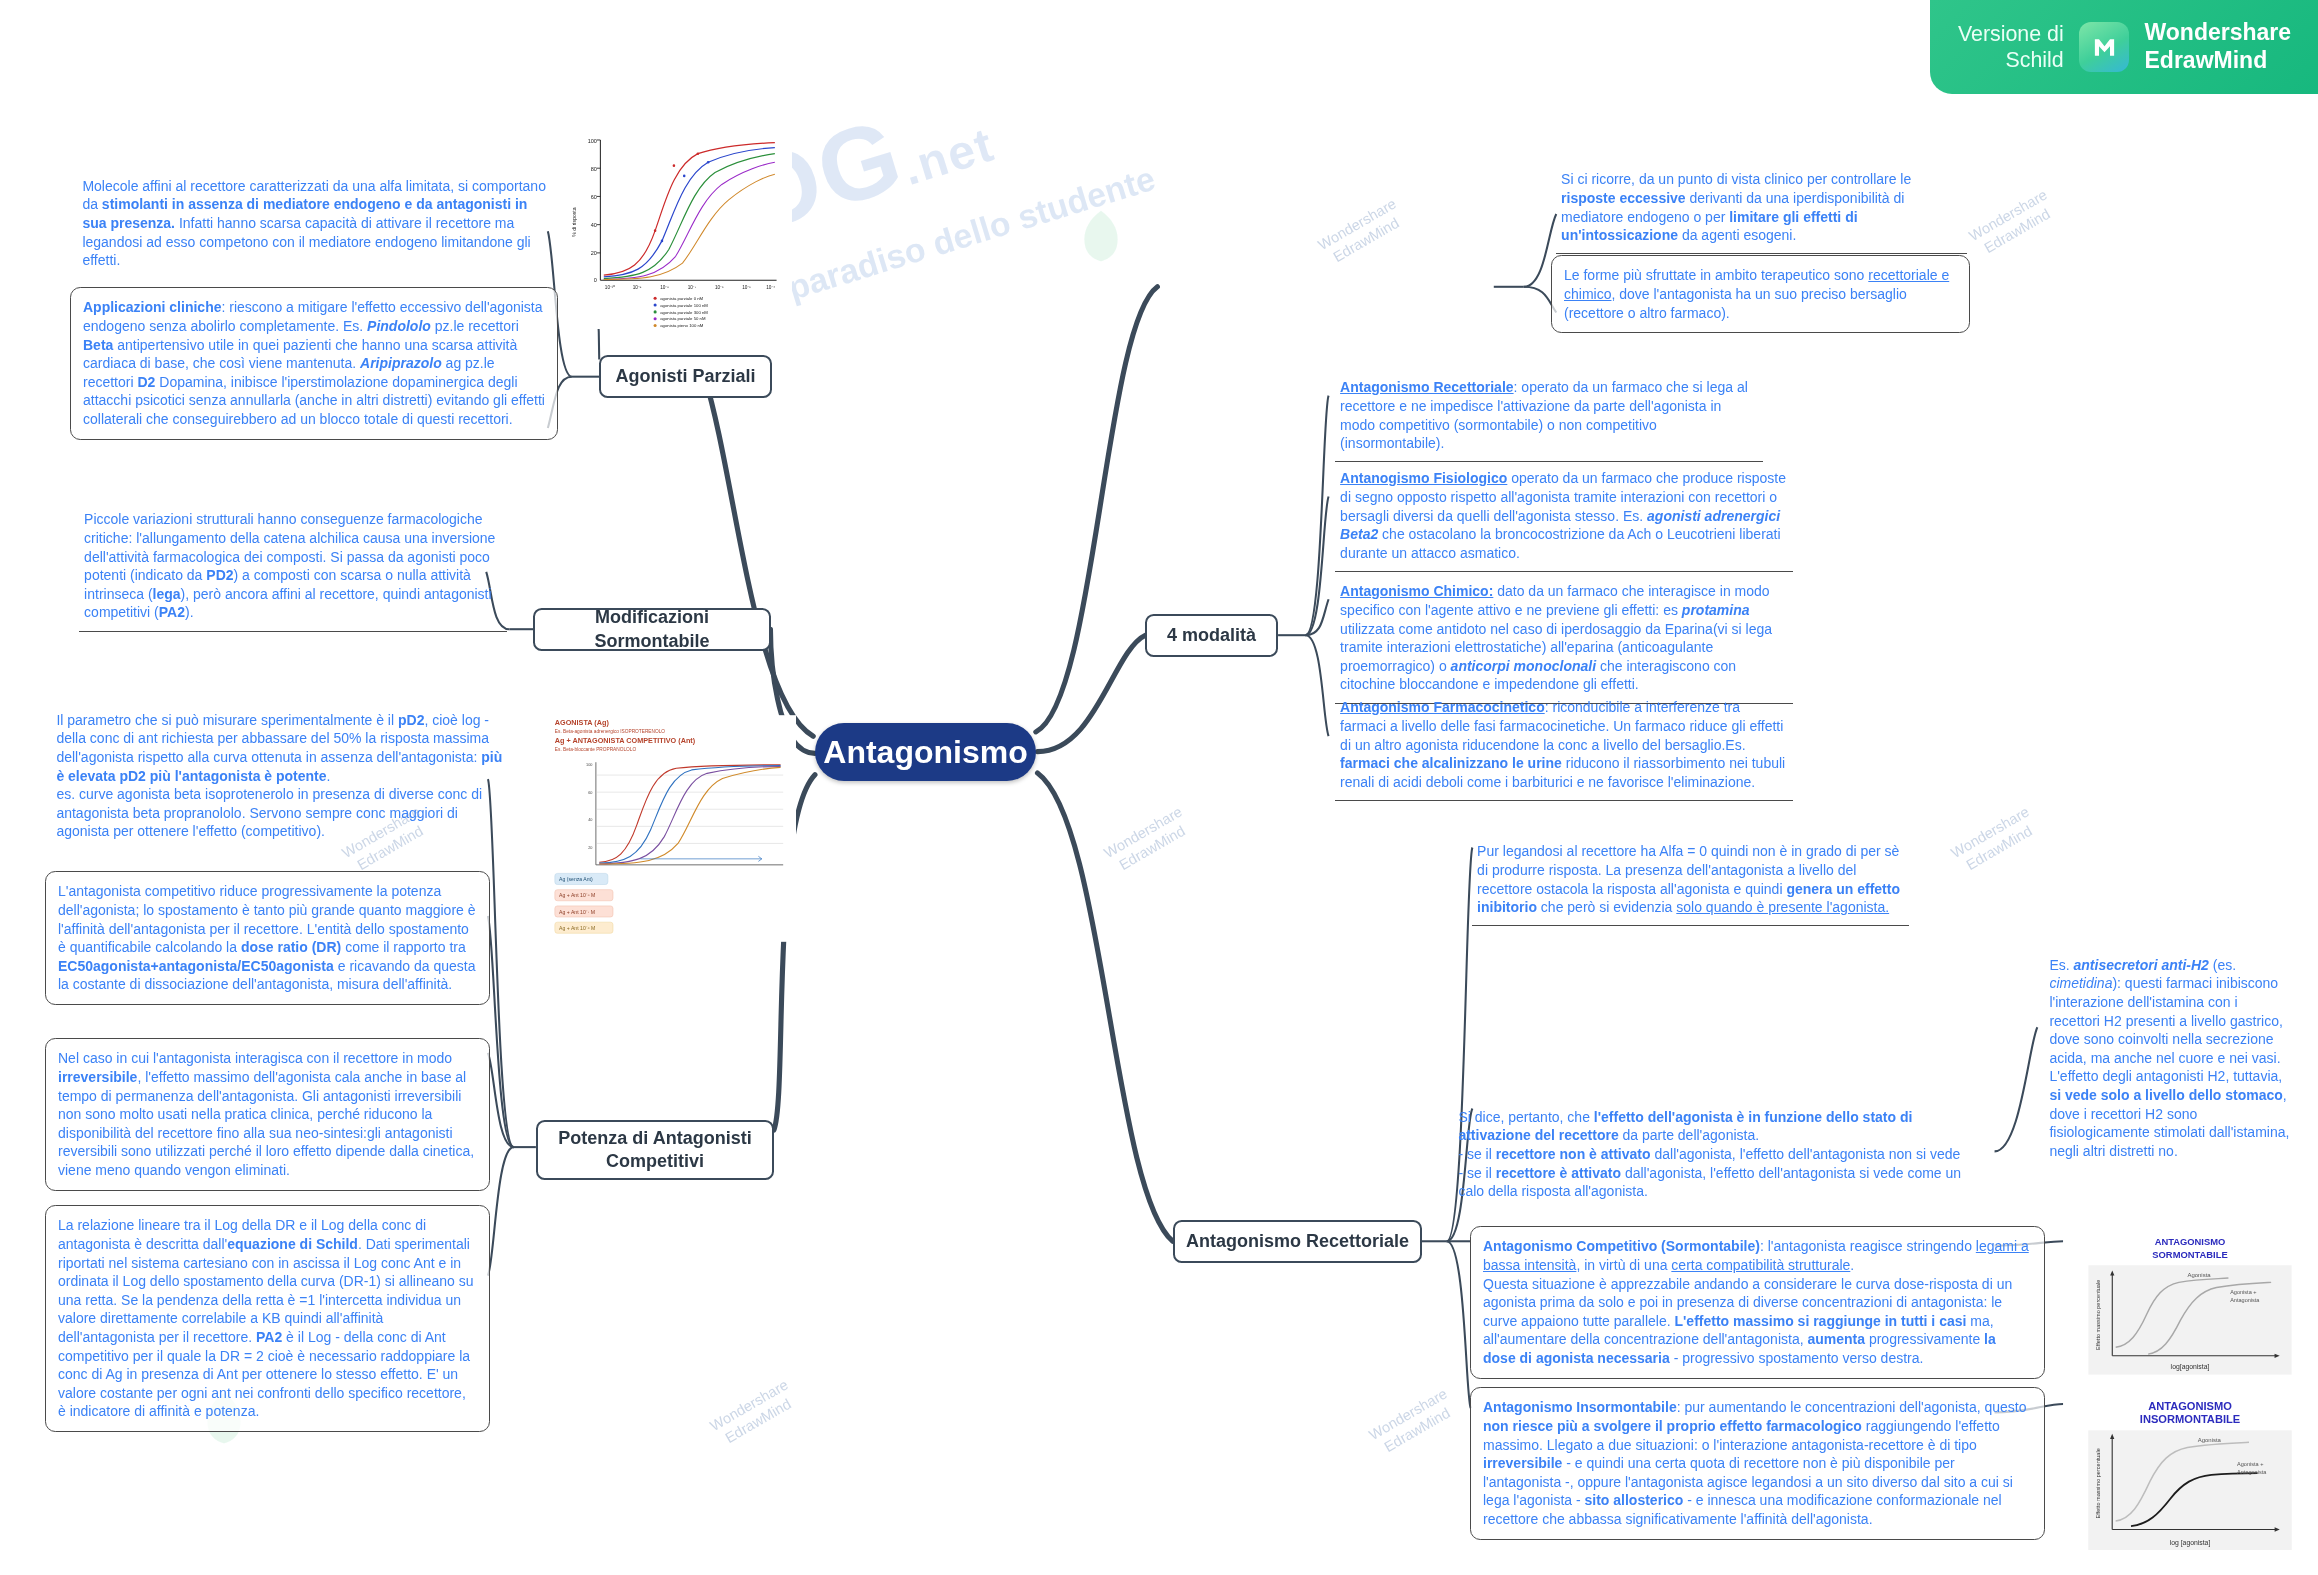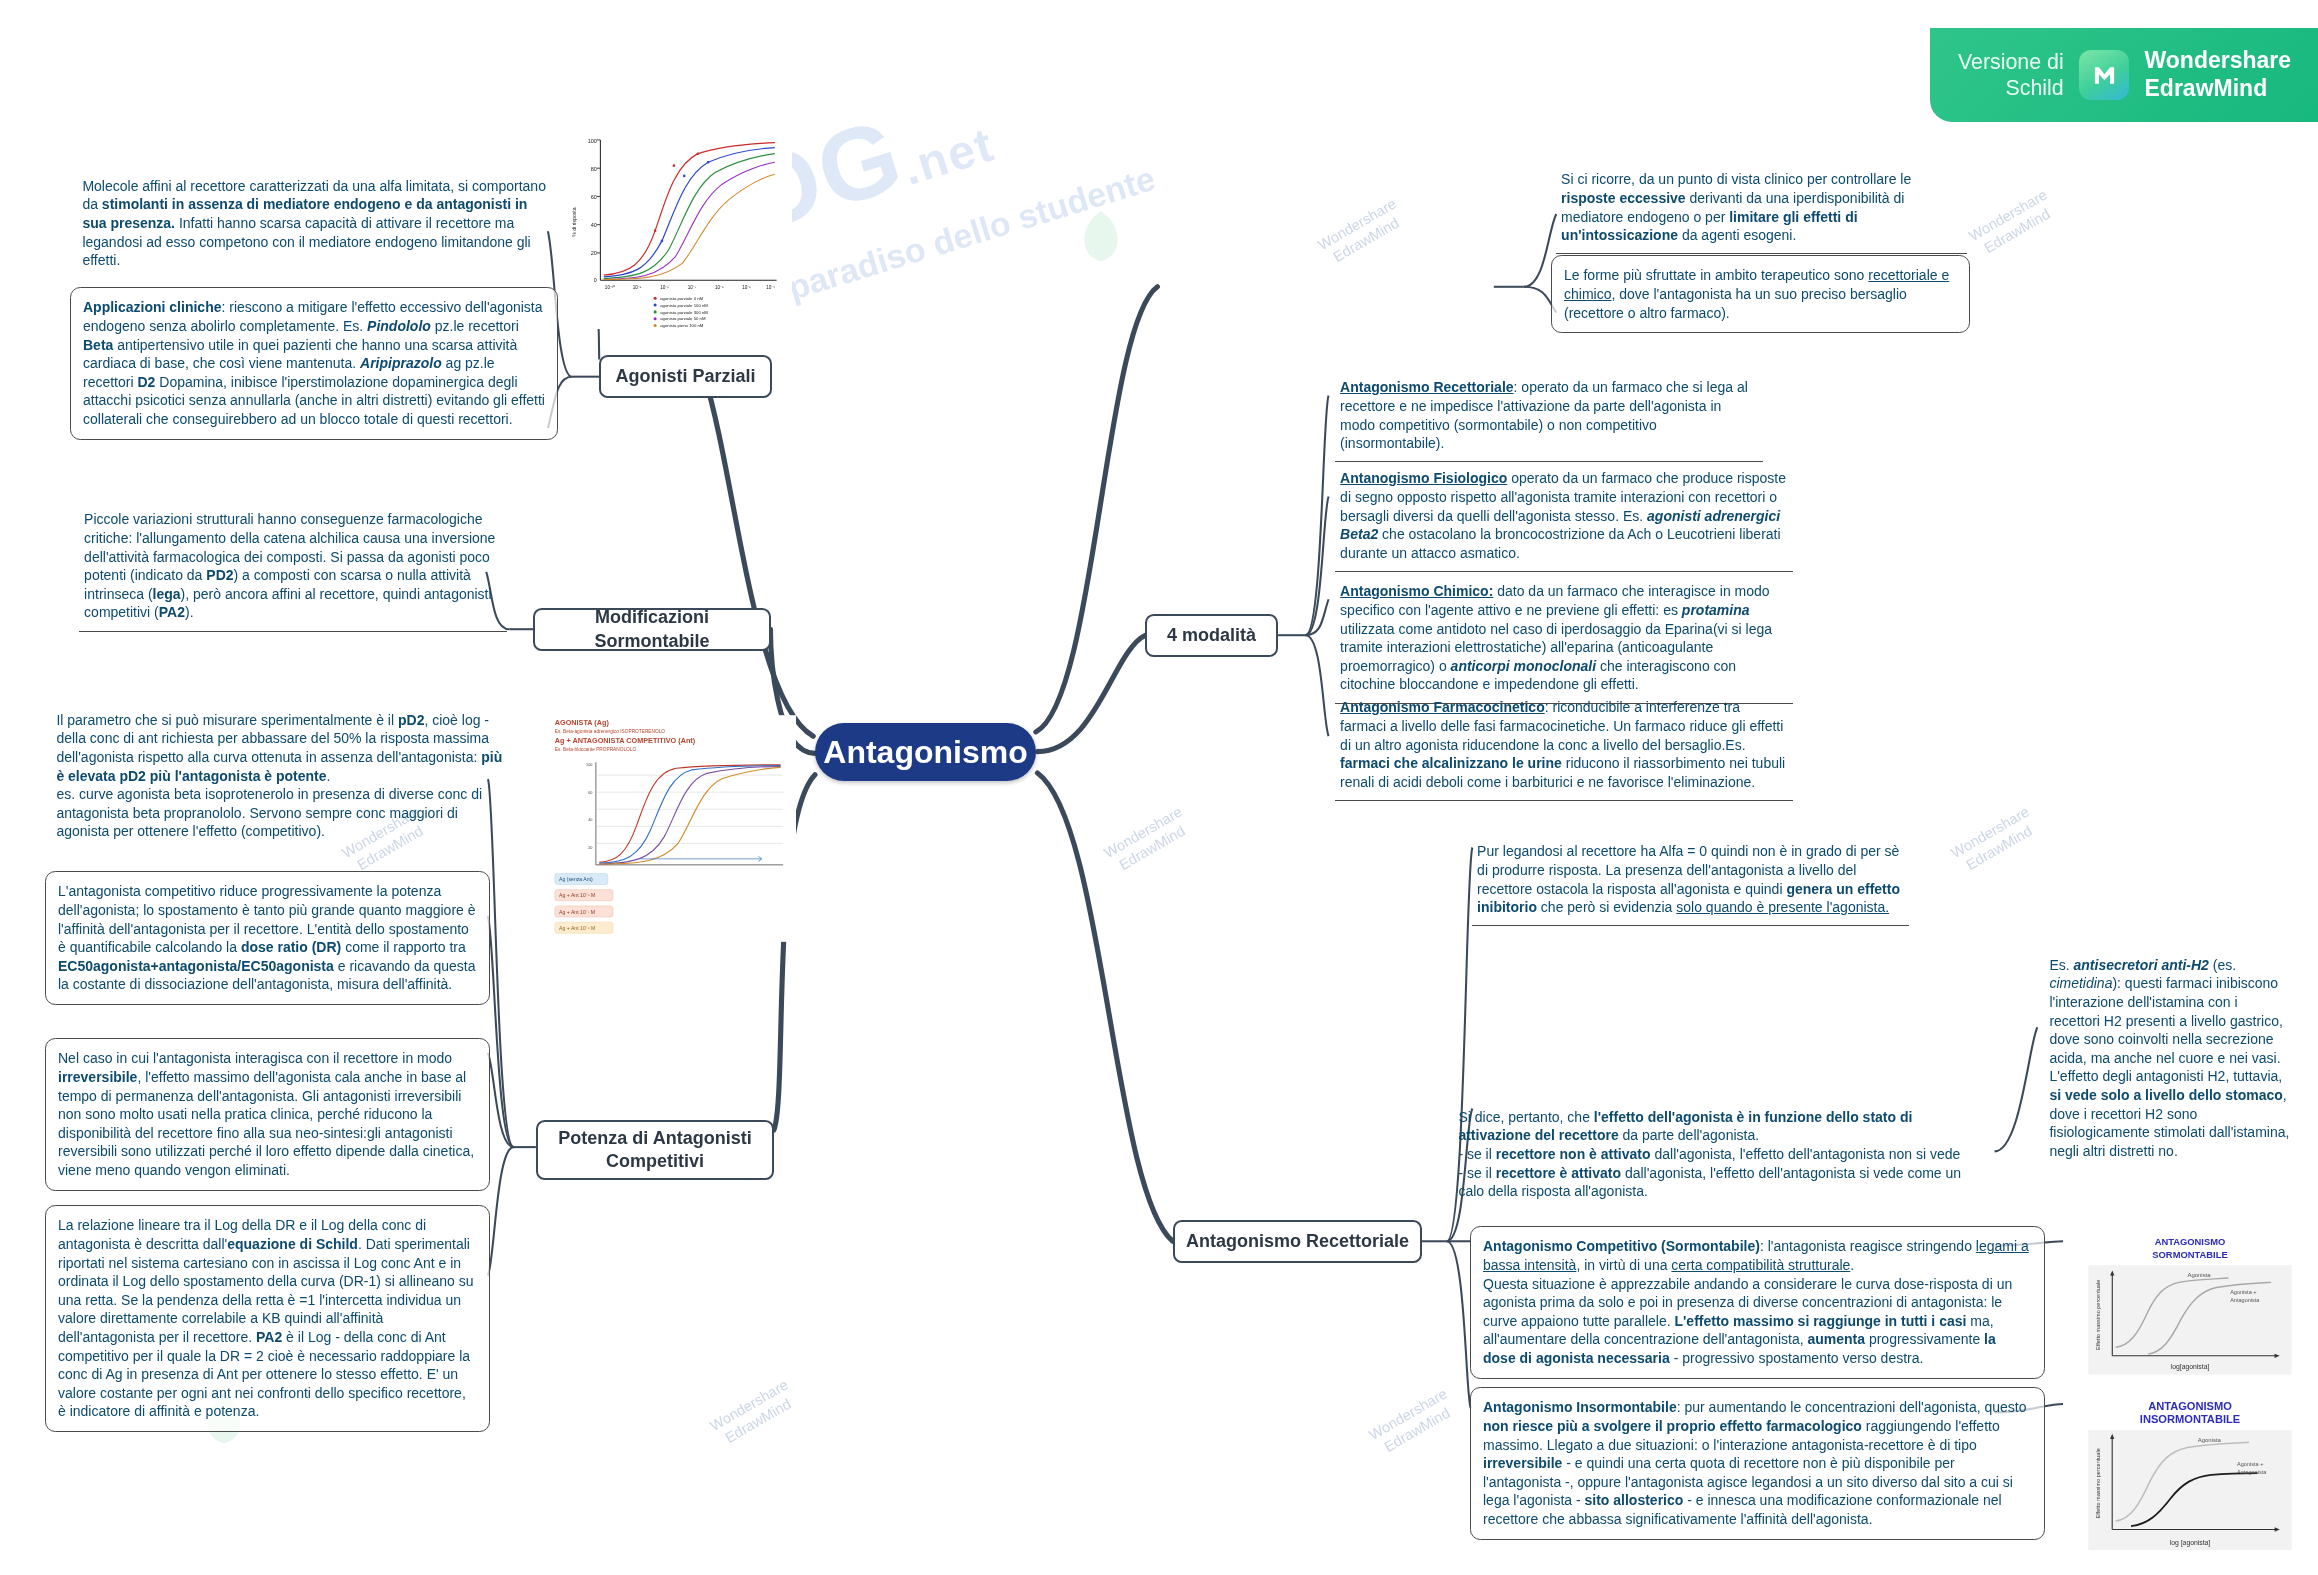--- a/index.html
+++ b/index.html
@@ -14,21 +14,20 @@
   svg.links { position: absolute; left: 0; top: 0; width: 2319px; height: 1576px; pointer-events: none; }
 
   
   .wm-banner {
     position: absolute; right: 0; top: 0;
     width: 389px; height: 94px;
     background: linear-gradient(135deg, #2fc58a 0%, #17b87e 100%);
     border-bottom-left-radius: 22px;
     display: flex; align-items: center; justify-content: center; gap: 15.4px;
     z-index: 50;
-    margin-top: 28px;
   }
   .wm-trial { color: #eafff6; font-size: 21.4px; line-height: 1.22; text-align: right; }
   .wm-logo {
     width: 50px; height: 50px; border-radius: 12px;
     background: linear-gradient(150deg,#7ee6a8 0%,#3fcf9a 55%,#35b7d6 100%);
     display: flex; align-items: center; justify-content: center;
   }
   .wm-logo svg { width: 33px; height: 33px; }
   .wm-brand { color: #ffffff; font-size: 23px; font-weight: bold; line-height: 1.2; }
 
@@ -76,21 +75,21 @@
     padding: 5.1px 10.3px;
     line-height: 1.3;
     z-index: 20;
   }
 
   
   .card {
     position: absolute;
     font-size: 14px;
     line-height: 1.33;
-    color: #0c4a6e;
+    color: #3b82f6;
     z-index: 10;
   }
   .card.bordered {
     border: 1.4px solid #4a4a4a;
     border-radius: 10.3px;
     padding: 10.3px 12px;
     background: rgba(255,255,255,.72);
   }
   .card.plain { padding: 1.7px 3.4px; }
   .card.underlined {

